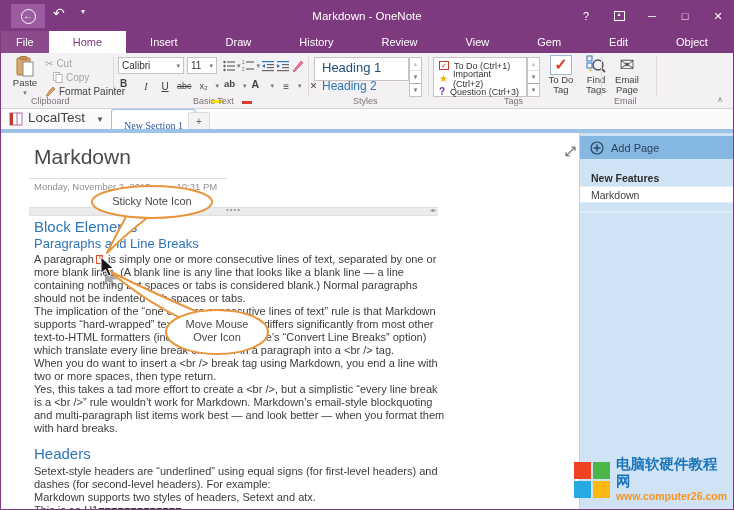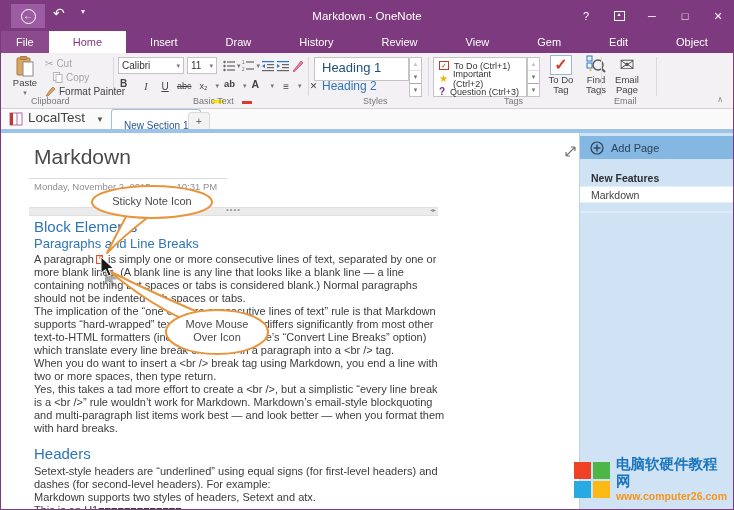--- a/index.html
+++ b/index.html
@@ -35,21 +35,21 @@
   .stylesbox{position:absolute;background:#fff;border:1px solid #c6c2c6;}
   .styrow{padding:1px 7px;line-height:17px;}
   .scrollcol{position:absolute;display:flex;flex-direction:column;width:13px;border:1px solid #c6c2c6;background:#fff;}
   .scrollcol span{flex:1;display:flex;align-items:center;justify-content:center;font-size:6px;color:#777;border-top:1px solid #e3e0e3;}
   .scrollcol span:first-child{border-top:none;color:#c3c0c3;}
   .tagrow{display:flex;align-items:center;gap:5px;padding:0 5px;height:13px;font-size:9px;color:#333;}
   
   .nav{position:absolute;left:0;top:108px;width:100%;height:20px;background:#fbfafb;}
   .nb-name{position:absolute;left:27px;top:1px;font-size:13.5px;color:#444;}
   .nb-dd{position:absolute;left:95px;top:6px;font-size:8px;color:#555;}
-  .sectab{position:absolute;left:110px;top:0px;height:32px;padding:0 12px;background:#fff;border:1px solid #9cc3e6;border-bottom:none;border-radius:3px 3px 0 0;display:flex;align-items:center;font-size:10px;color:#2b579a;}
+  .sectab{position:absolute;left:110px;top:0px;height:32px;padding:0 12px;background:#fff;border:1px solid #9cc3e6;border-bottom:none;border-radius:3px 3px 0 0;display:flex;align-items:center;font-size:10px;color:#2b579a;font-family:Liberation Serif, serif;}
   .plustab{position:absolute;left:187px;top:3px;height:17px;width:22px;background:#f4f3f4;border:1px solid #dcdadc;border-bottom:none;border-radius:3px 3px 0 0;display:flex;align-items:center;justify-content:center;font-size:10px;color:#666;}
   .search{position:absolute;left:583px;top:2px;width:144px;height:16px;background:#fff;border:1px solid #c4c1c4;display:flex;align-items:center;}
   .search input{flex:1;border:none;outline:none;font-size:9.5px;color:#767676;padding:0 4px;background:transparent;}
   .bluebar{position:absolute;left:0;top:128px;width:100%;height:4px;background:#9dc3e6;}
   
   .main{position:absolute;left:0;top:132px;width:578px;bottom:0;background:#fff;overflow:hidden;}
   .ptitle{position:absolute;left:33px;top:12px;font-size:21px;color:#4a4a4a;}
   .punder{position:absolute;left:28px;top:45px;width:198px;height:1px;background:#dcdcdc;}
   .pdate{position:absolute;left:33px;top:48px;font-size:9.5px;color:#8f8f8f;}
   .pdate span{margin-right:26px;}
@@ -229,21 +229,21 @@
 
     <div class="stylesbox" style="left:313px;top:4px;width:95px;height:24px;">
       <div class="styrow" style="color:#1f4e79;font-size:13px;">Heading 1</div>
       <div class="styrow" style="color:#2e75b6;font-size:12px;">Heading 2</div>
     </div>
     <div class="scrollcol" style="left:408px;top:4px;height:40px;">
       <span>▲</span>
         <span>▼</span>
         <span style="border-top:1px solid #aaa;">▼</span>
     </div>
-    <div class="grp-label" style="left:362px;">Styles</div>
+    <div class="grp-label" style="left:352px;">Styles</div>
     <div class="vdiv" style="left:427px;"></div>
 
     <div class="stylesbox" style="left:432px;top:4px;width:94px;height:40px;padding-top:1px;">
       <div class="tagrow">
           <span style="color:#c23a2b;border:1px solid #c23a2b;font-size:7px;line-height:7px;padding:0 1px;">✓</span>
           <span>To Do (Ctrl+1)</span>
         </div>
       <div class="tagrow">
           <span style="color:#f2b200;font-size:10px;">★</span>
           <span>Important (Ctrl+2)</span>

